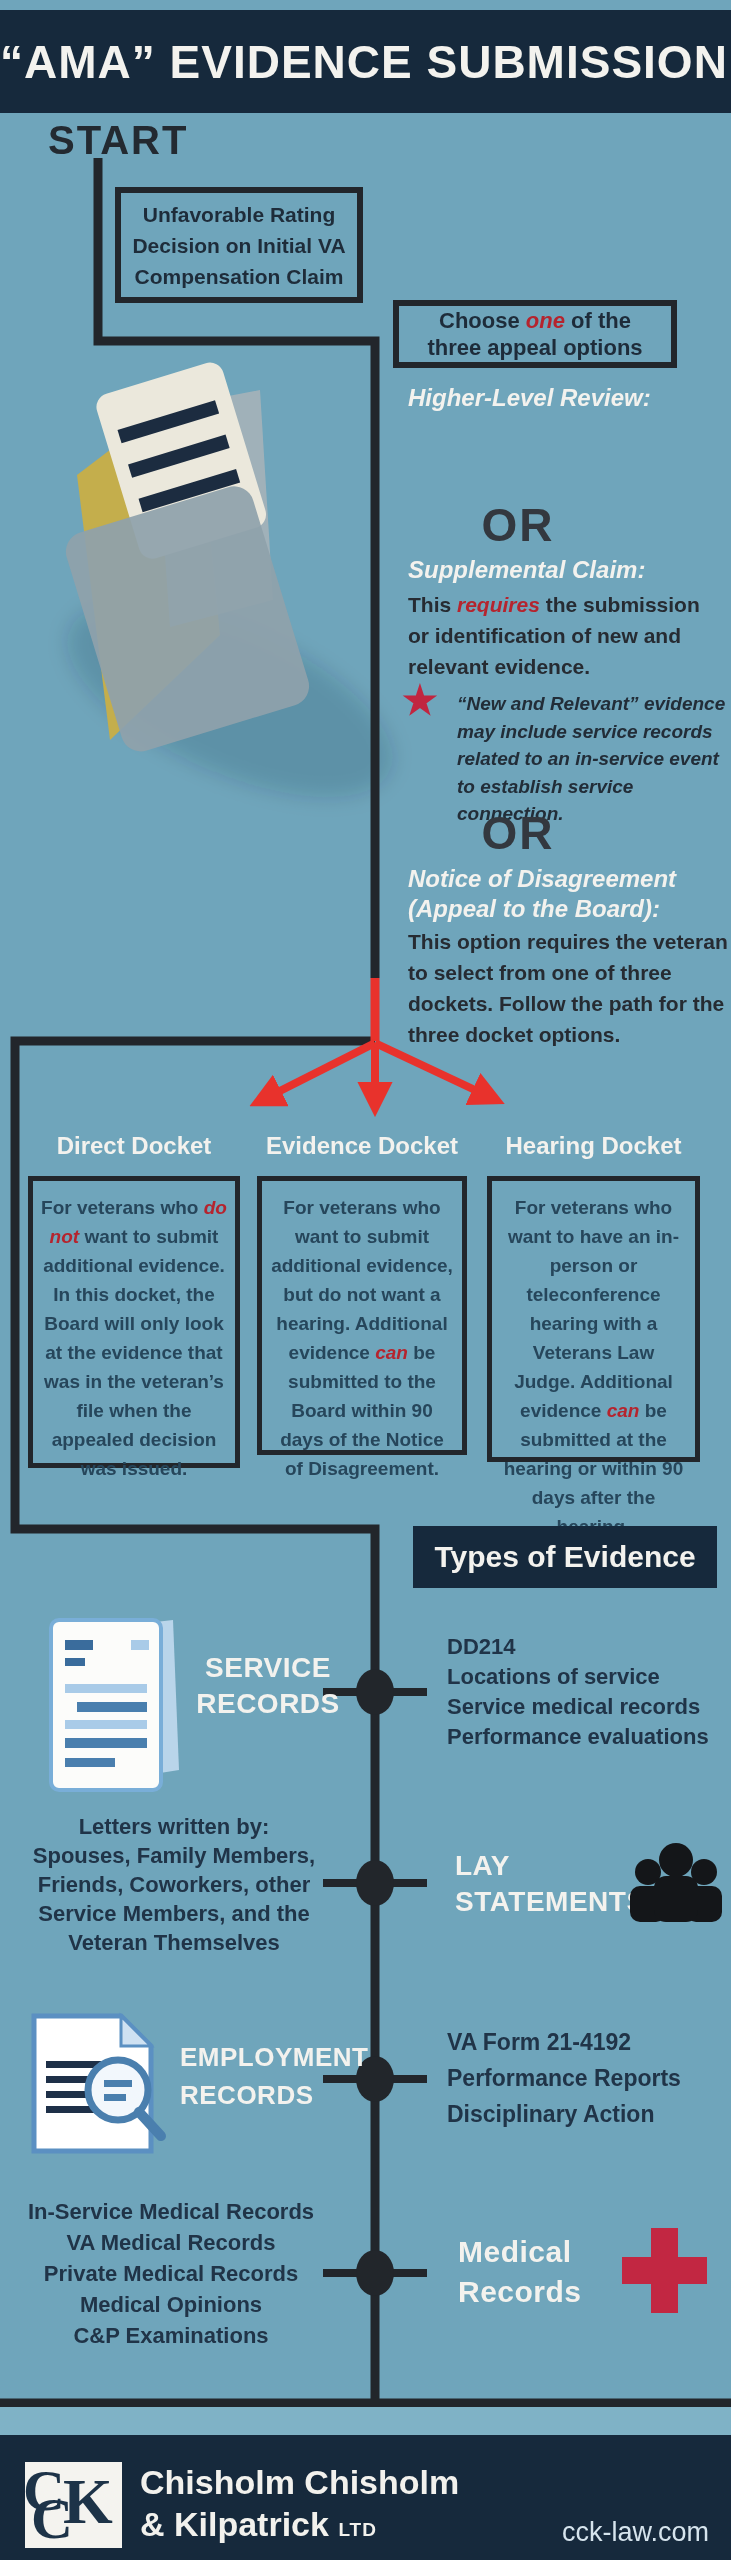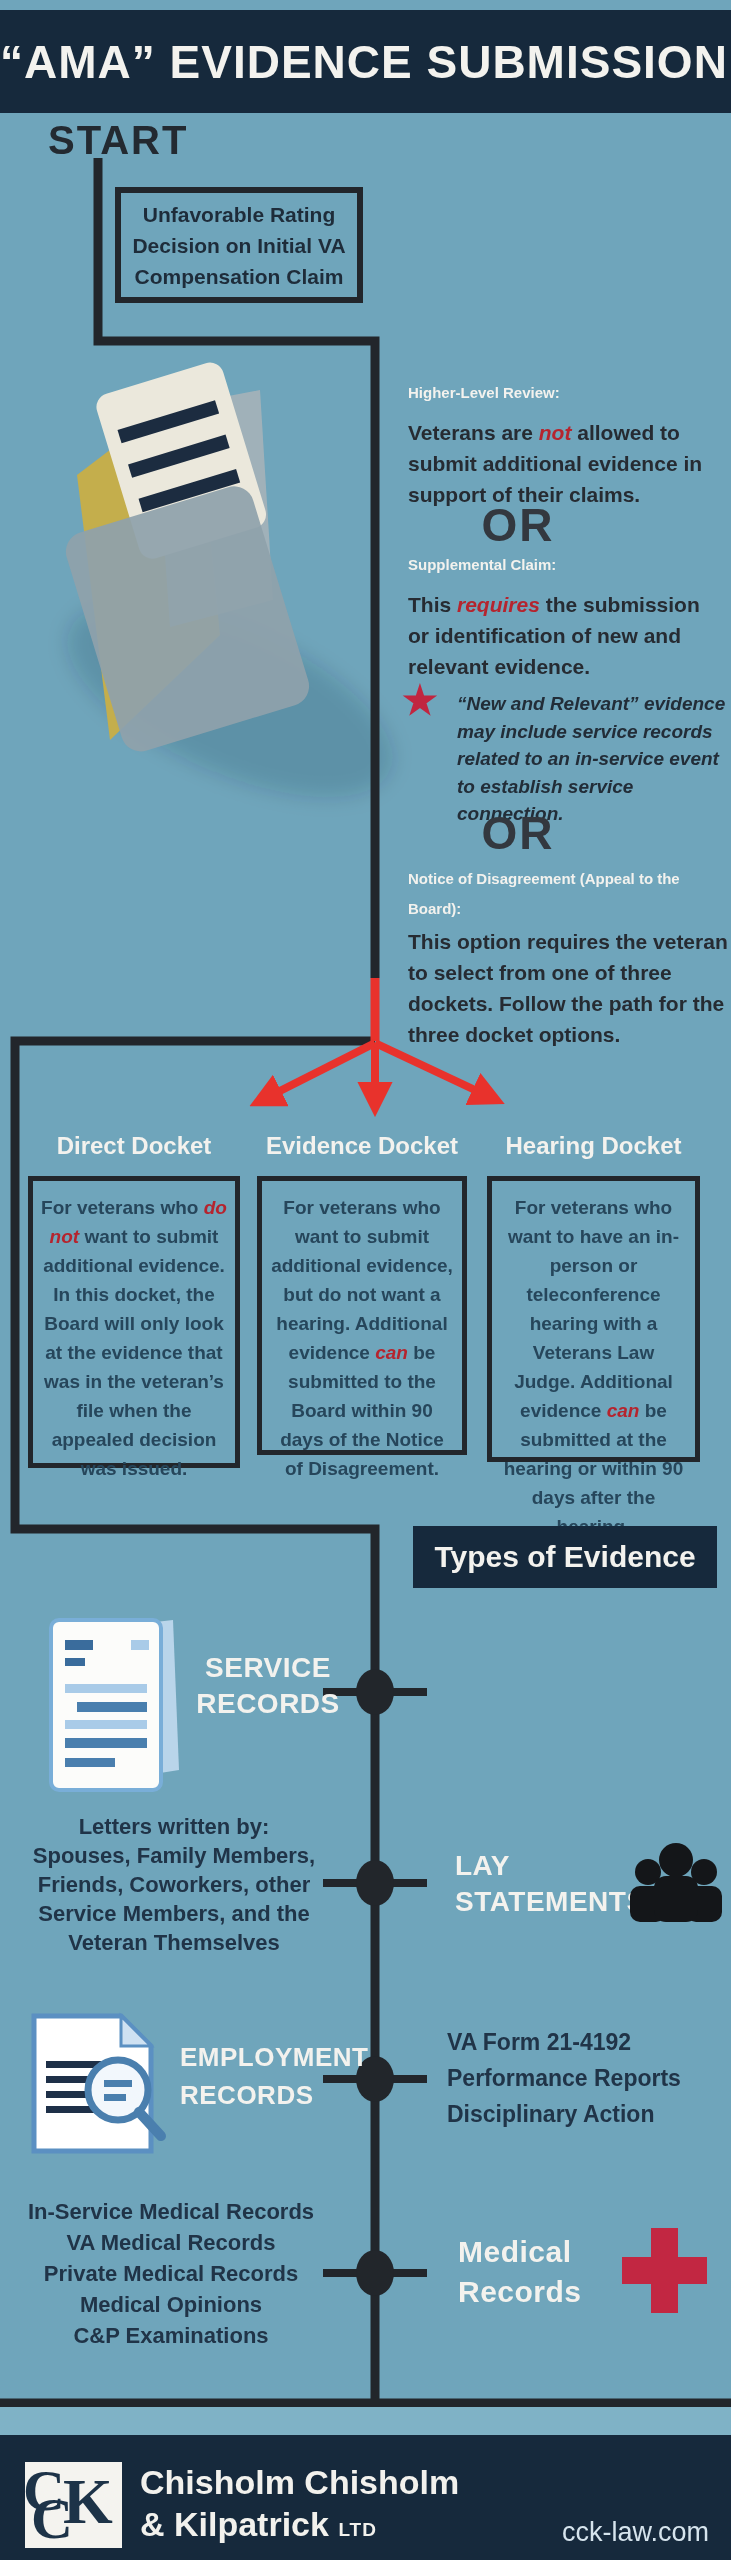--- a/index.html
+++ b/index.html
@@ -19,21 +19,21 @@
     display:flex;align-items:center;}
   .header-band h1{font-size:46px;letter-spacing:1px;color:var(--white_text);font-weight:700;}
 
   .start{left:48px;top:118px;font-size:40px;letter-spacing:2px;color:#232a31;}
 
   .flowbox{border:6px solid var(--line);display:flex;flex-direction:column;
     align-items:center;justify-content:center;text-align:center;color:var(--box_text);}
   .unfavorable{left:115px;top:187px;width:248px;height:116px;font-size:21px;line-height:31px;padding:0 4px;}
   .choose{left:393px;top:300px;width:284px;height:68px;font-size:22px;line-height:27px;}
 
-  .wtitle{color:var(--white_text);font-size:15px;}
+  .wtitle{color:var(--white_text);font-size:24px;font-style:italic;}
   .body{color:var(--body_text);font-size:21px;line-height:31px;}
   .em{color:var(--red_text);font-style:italic;}
   .or{width:220px;text-align:center;font-size:46px;letter-spacing:2px;color:var(--or_text);}
   .star{font-size:40px;color:var(--crimson);line-height:40px;}
   .note{font-size:19px;line-height:27.6px;font-style:italic;color:#222d38;}
 
   .docket{text-align:center;}
   .docket-title{height:40px;font-size:24px;color:var(--white_text);}
   .docket-box{border:5px solid var(--line);margin-top:4px;padding:12px 8px;
     font-size:19px;line-height:29px;color:var(--docket_text);text-align:center;}
@@ -108,23 +108,26 @@
   <div class="abs header-band">
     <h1>“AMA” EVIDENCE SUBMISSION</h1>
   </div>
 
   <div class="abs start">START</div>
 
   <div class="abs flowbox unfavorable">
     <span>Unfavorable Rating Decision on Initial VA Compensation Claim</span>
   </div>
 
+  <div class="abs flowbox choose">
+    <div><span>Choose </span><span class="em">one</span><span> of the</span></div>
+    <div>three appeal options</div>
+  </div>
 
   <div class="abs wtitle" style="left:408px;top:384px;">Higher-Level Review:</div>
-  <p class="abs body" style="left:408px;top:417px;width:312px;"><span>Veterans are </span><span class="em">not</span><span> allowed to submit additional evidence in support of their claims.</span></p>
 
   <div class="abs or" style="left:408px;top:498px;">OR</div>
 
   <div class="abs wtitle" style="left:408px;top:556px;">Supplemental Claim:</div>
   <p class="abs body" style="left:408px;top:589px;width:300px;"><span>This </span><span class="em">requires</span><span> the submission or identification of new and relevant evidence.</span></p>
 
   <div class="abs star" style="left:402px;top:680px;">★</div>
   <p class="abs note" style="left:457px;top:690px;width:272px;">“New and Relevant” evidence may include service records related to an in-service event to establish service connection.</p>
 
   <div class="abs or" style="left:408px;top:806px;">OR</div>
@@ -155,20 +158,24 @@
     <rect x="20" y="28" width="28" height="10" fill="#3a6c9c"></rect>
     <rect x="20" y="46" width="20" height="8" fill="#3a6c9c"></rect>
     <rect x="86" y="28" width="18" height="10" fill="#a9cbe8"></rect>
     <rect x="20" y="72" width="82" height="9" fill="#a9cbe8"></rect>
     <rect x="32" y="90" width="70" height="10" fill="#4a7fae"></rect>
     <rect x="20" y="108" width="82" height="9" fill="#a9cbe8"></rect>
     <rect x="20" y="126" width="82" height="10" fill="#4a7fae"></rect>
     <rect x="20" y="146" width="50" height="9" fill="#4a7fae"></rect>
   </svg>
   <div class="abs tl-label center" style="left:180px;top:1650px;width:160px;">SERVICE RECORDS</div>
+  <div class="abs tl-list" style="left:447px;top:1632px;width:280px;">DD214
+Locations of service
+Service medical records
+Performance evaluations</div>
 
   <div class="abs tl-list center" style="left:16px;top:1812px;width:316px;line-height:29px;">Letters written by:
 Spouses, Family Members,
 Friends, Coworkers, other
 Service Members, and the
 Veteran Themselves</div>
   <div class="abs tl-label" style="left:447px;top:1848px;width:210px;">LAY STATEMENTS</div>
   <svg class="abs" style="left:626px;top:1838px;" width="100" height="110" viewBox="0 0 100 110">
     <circle cx="22" cy="34" r="13" fill="#141619"></circle>
     <rect x="4" y="48" width="36" height="36" rx="10" fill="#141619"></rect>

